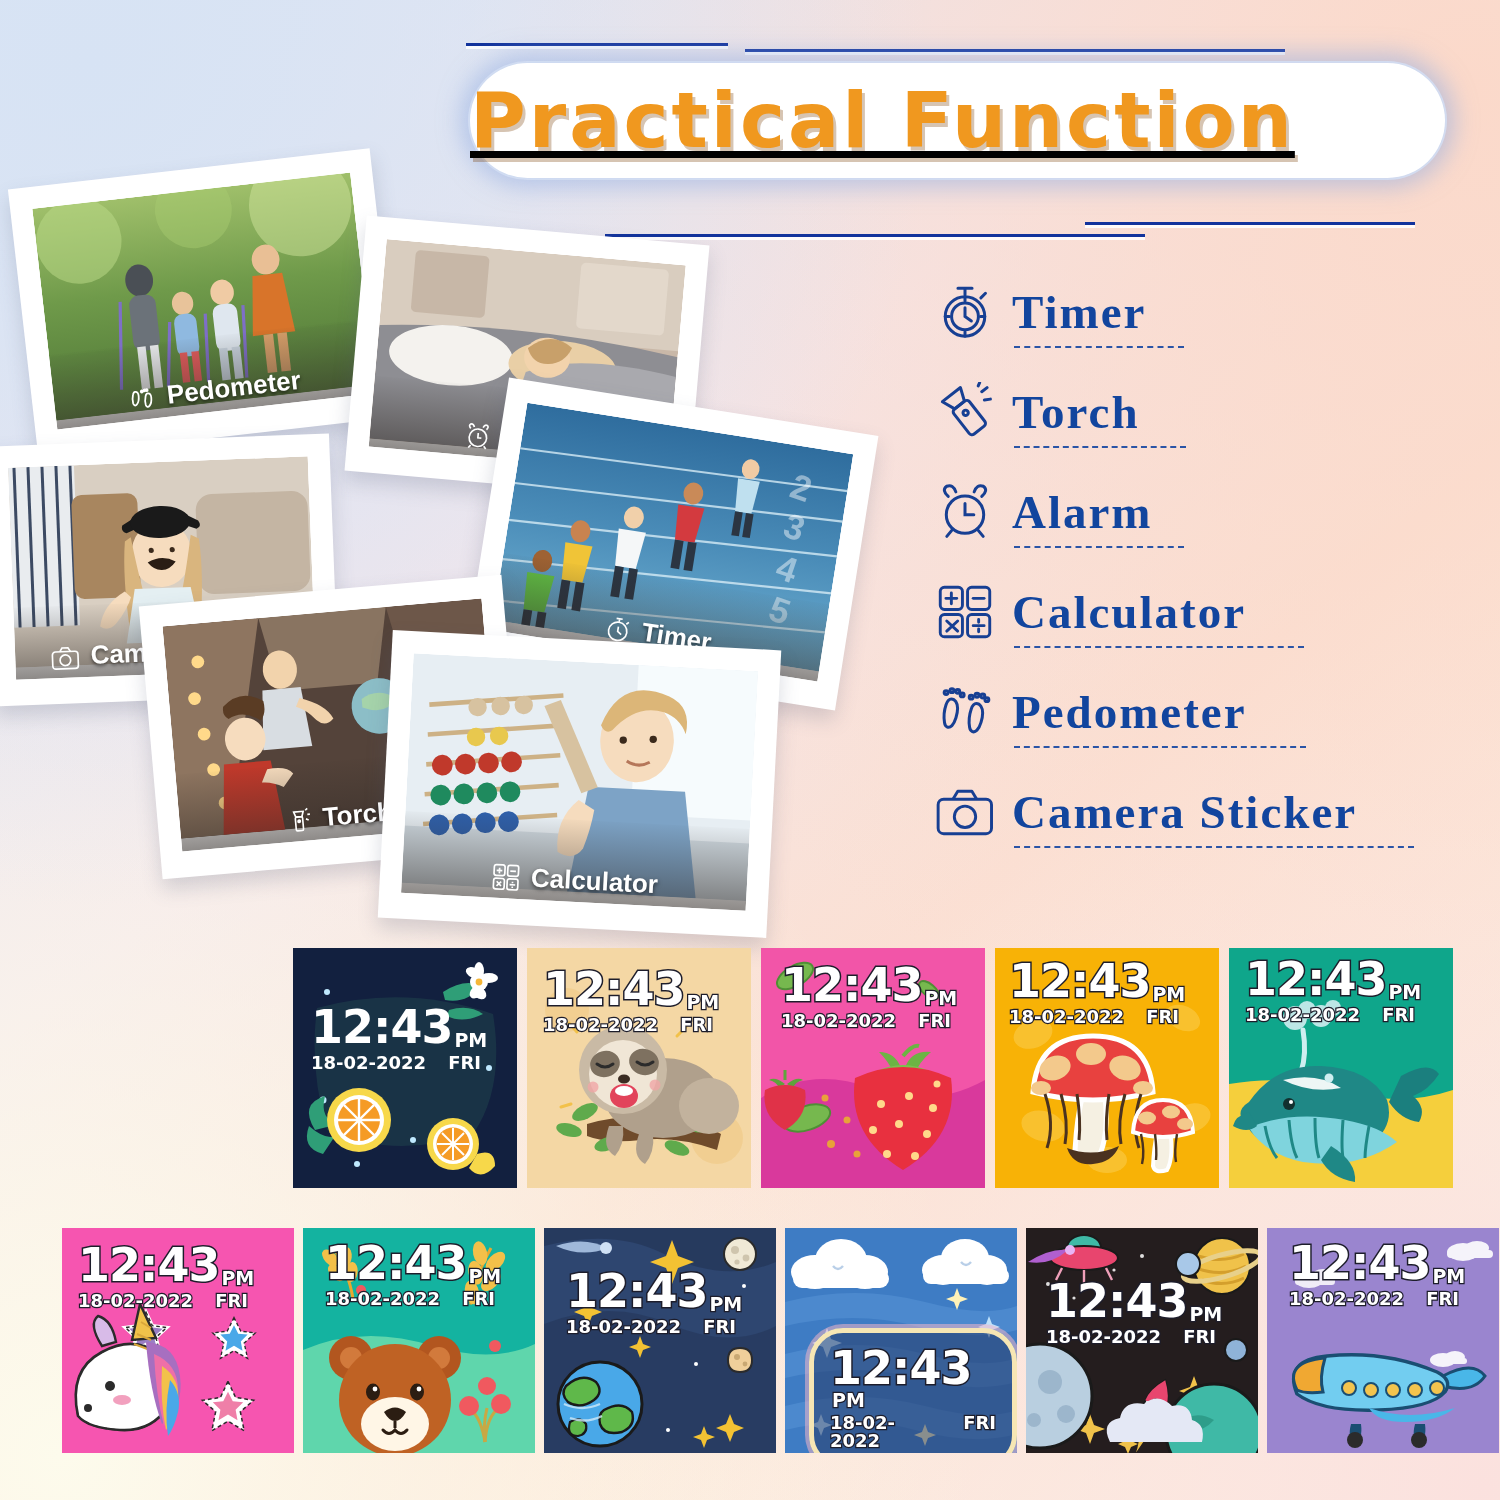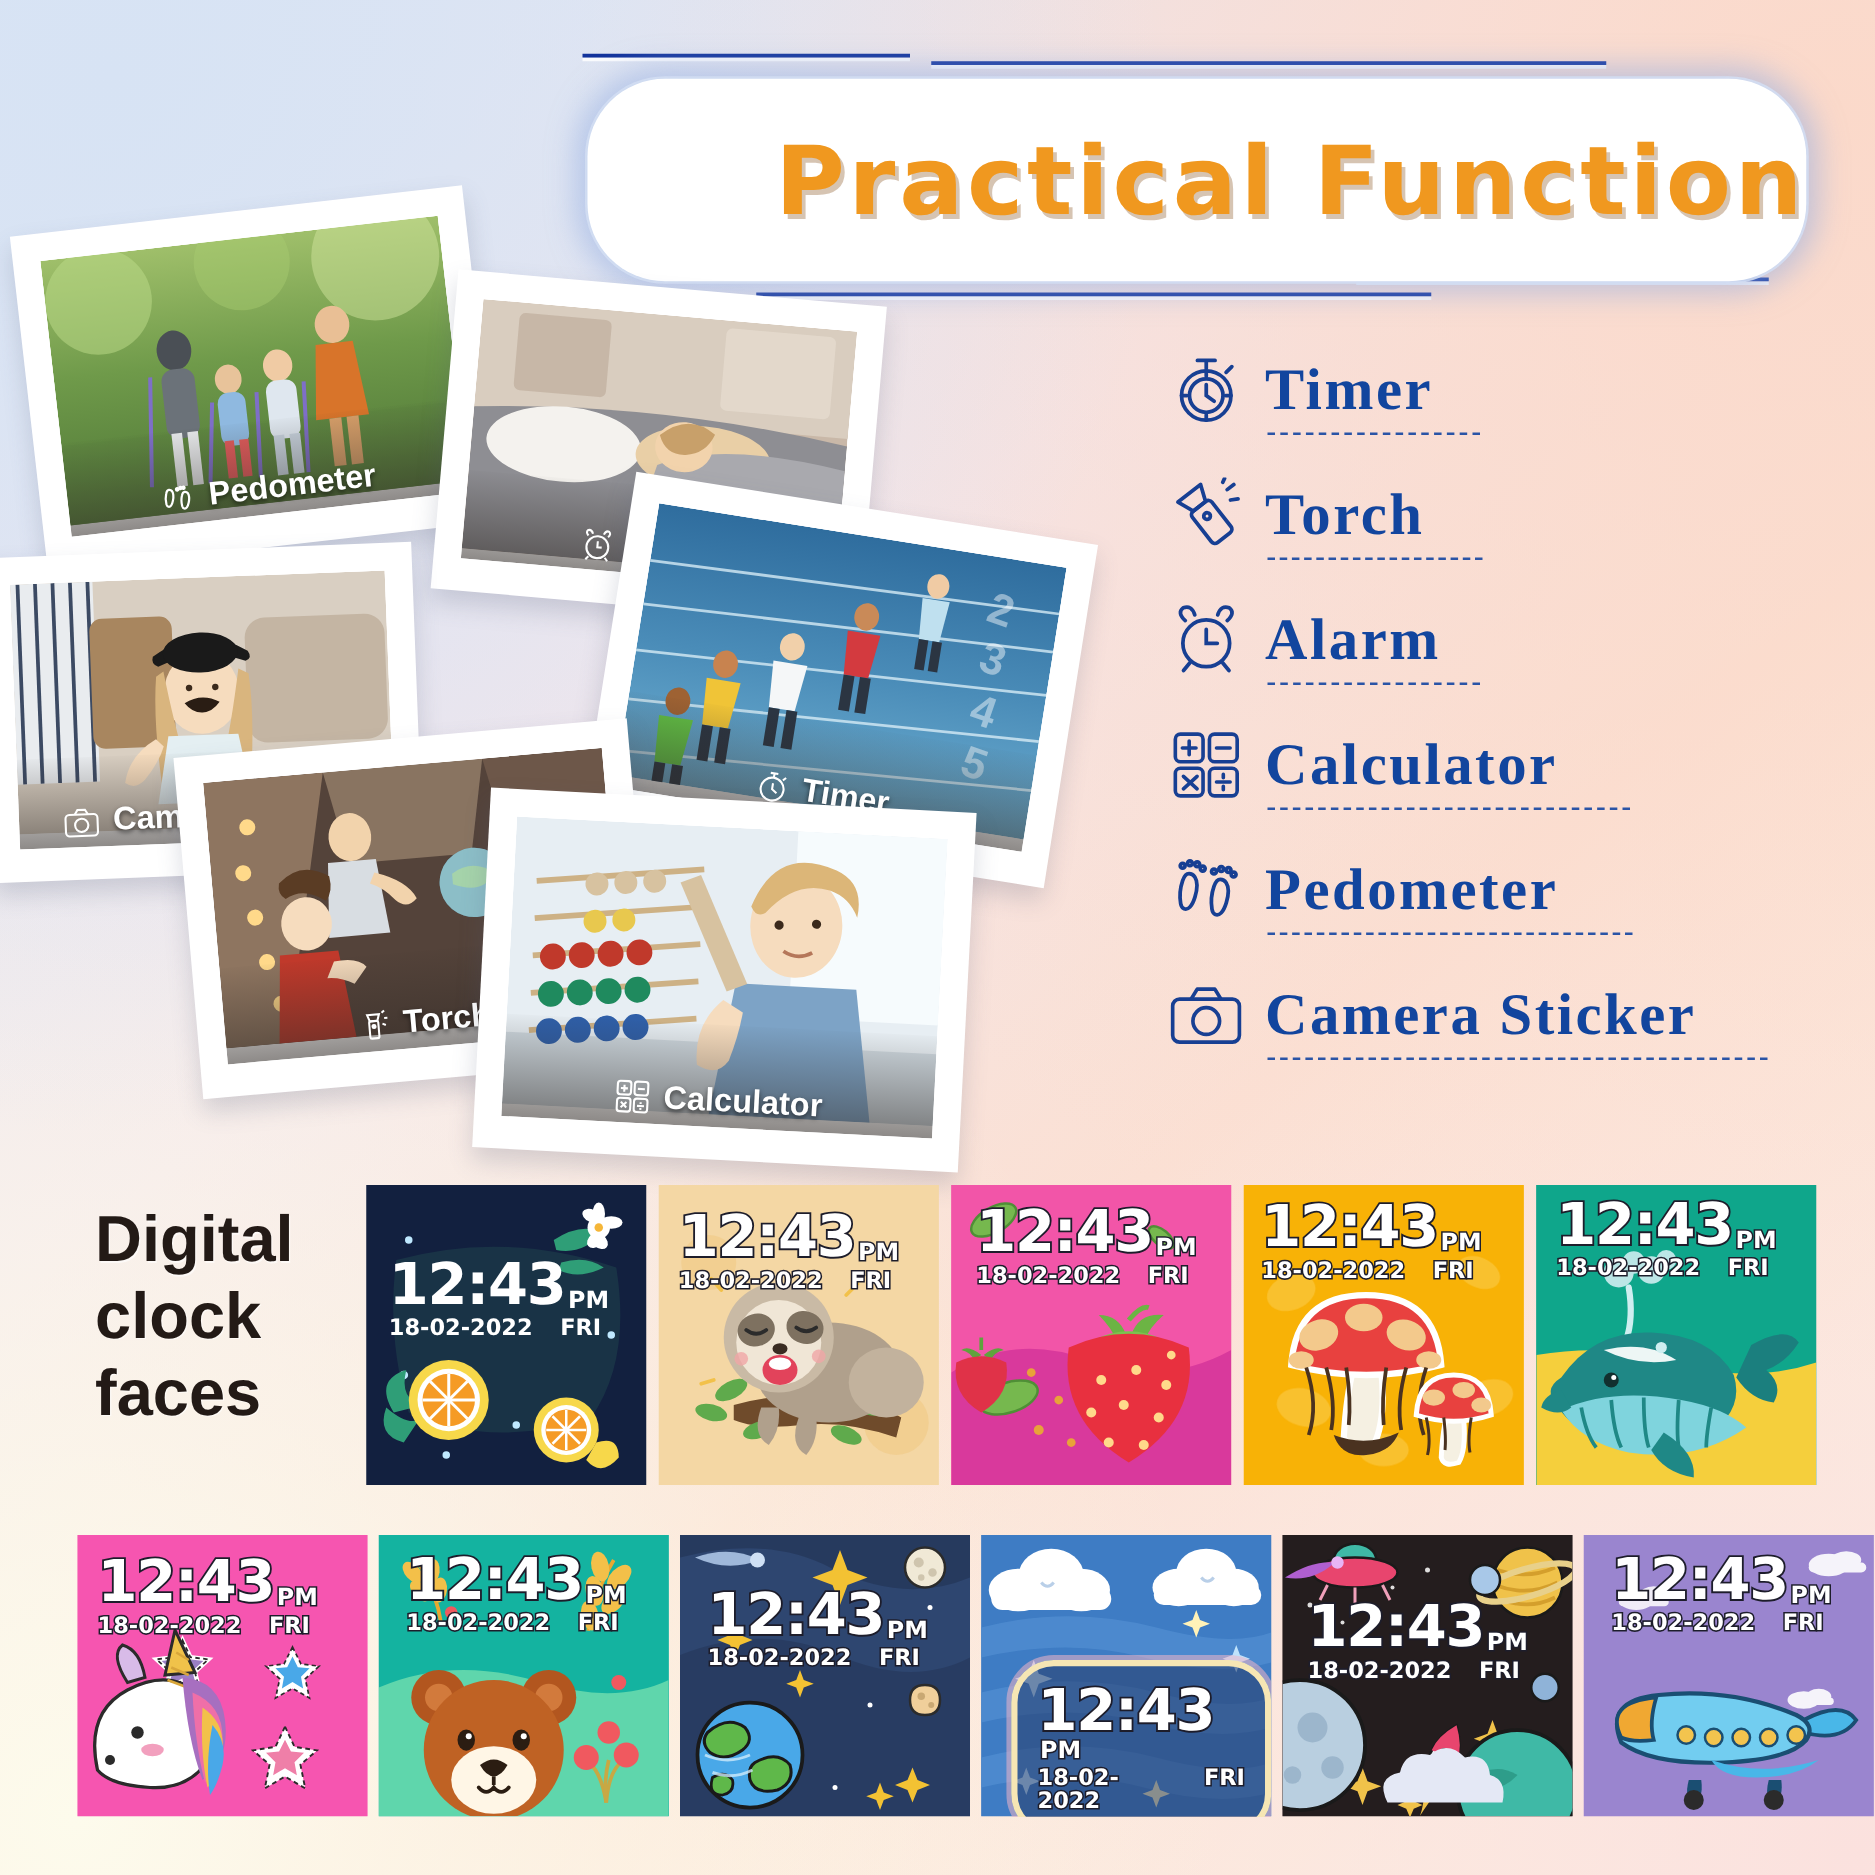--- a/index.html
+++ b/index.html
@@ -18,24 +18,24 @@
       linear-gradient(140deg,#dce6f6 0%,#f4e6ea 38%,#fbe0d2 62%,#fdf8e8 100%);
     overflow:hidden;
   }
 
   
   .rule{position:absolute;height:0;border-top:3px solid #12339c;
         box-shadow:0 3px 0 rgba(255,255,255,.85);}
 
   
   #banner{
-    position:absolute;left:470px;top:63px;width:975px;height:162px;
+    position:absolute;left:470px;top:63px;width:975px;height:115px;
     background:#ffffff;border-radius:62px;
     box-shadow:0 0 22px 10px rgba(150,175,225,.55),0 0 0 2px rgba(255,255,255,.9);
-    display:flex;align-items:center;justify-content:flex-end;
+    display:flex;align-items:center;justify-content:flex-start;text-decoration:underline;
   }
   #banner-title{
     font-family:"DejaVu Sans", sans-serif;
     font-weight:bold;font-size:76px;letter-spacing:3px;
     color:#f0981f;
     text-shadow:3px 4px 0 rgba(120,60,0,.30);
     white-space:nowrap;
   }
 
   
@@ -526,25 +526,20 @@
           <path d="M11 7.6l2.8-4.6h8.2l2.8 4.6"></path>
           <circle cx="18" cy="17.8" r="6.2"></circle>
         </svg>
       </span>
       <span class="flabel">Camera Sticker</span>
       <span class="dots" style="width:400px;"></span>
     </div>
 
   </div>
 
-  <div id="dcf-label">
-    <div>Digital</div>
-    <div>clock</div>
-    <div>faces</div>
-  </div>
 
   <div id="row1">
 
     <div class="tile" style="background:#12203f;">
       <svg class="art" viewBox="0 0 224 240">
         <path d="M24 60 Q112 36 200 66 Q212 140 180 186 Q100 212 34 182 Q16 120 24 60Z" fill="#1c3a4a" opacity=".75"></path>
         <g fill="#bfe9ff">
             <circle cx="34" cy="44" r="3"></circle>
             <circle cx="196" cy="120" r="3"></circle>
             <circle cx="30" cy="152" r="3.5"></circle>

